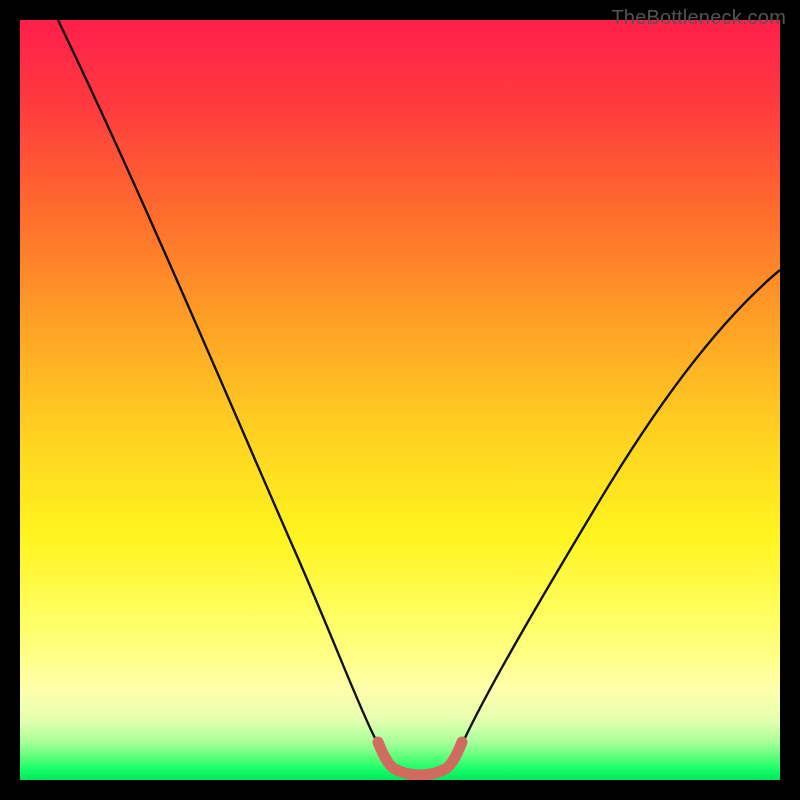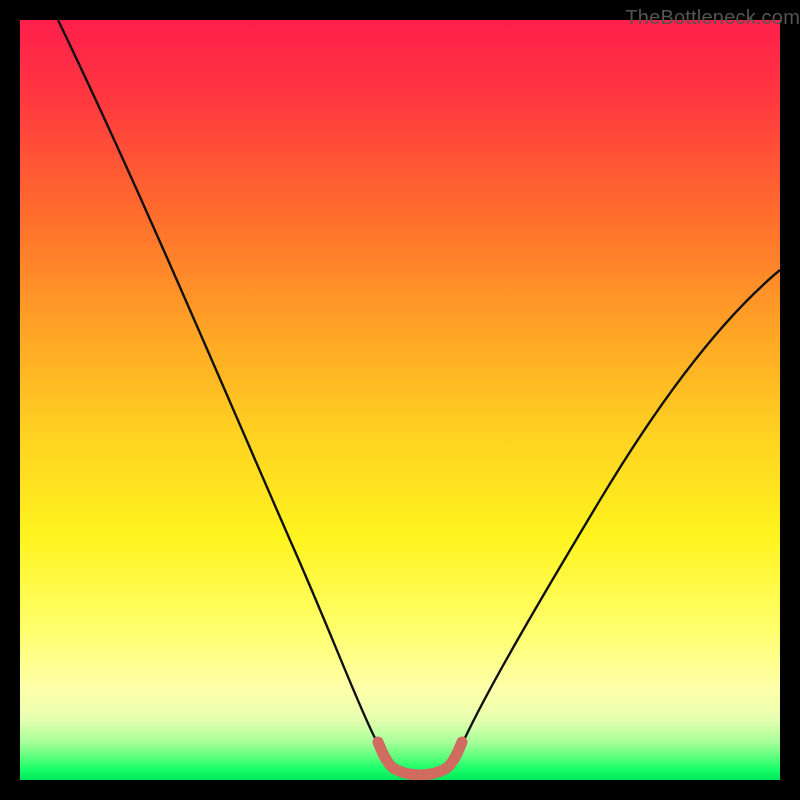--- a/index.html
+++ b/index.html
@@ -38,21 +38,21 @@
       #ffffaa 88%,
       #e6ffb0 92%,
       #a8ff9a 95%,
       #5cff7a 97%,
       #1aff6a 98.5%,
       #00e85a 100%);
   }
   .attribution {
     position: absolute;
     top: 6px;
-    right: 0;
+    right: 14px;
     color: #555555;
     font-size: 20px;
     font-weight: 400;
     letter-spacing: 0.2px;
     z-index: 5;
   }
   svg.curves {
     position: absolute;
     left: 0; top: 0;
     width: 760px;

